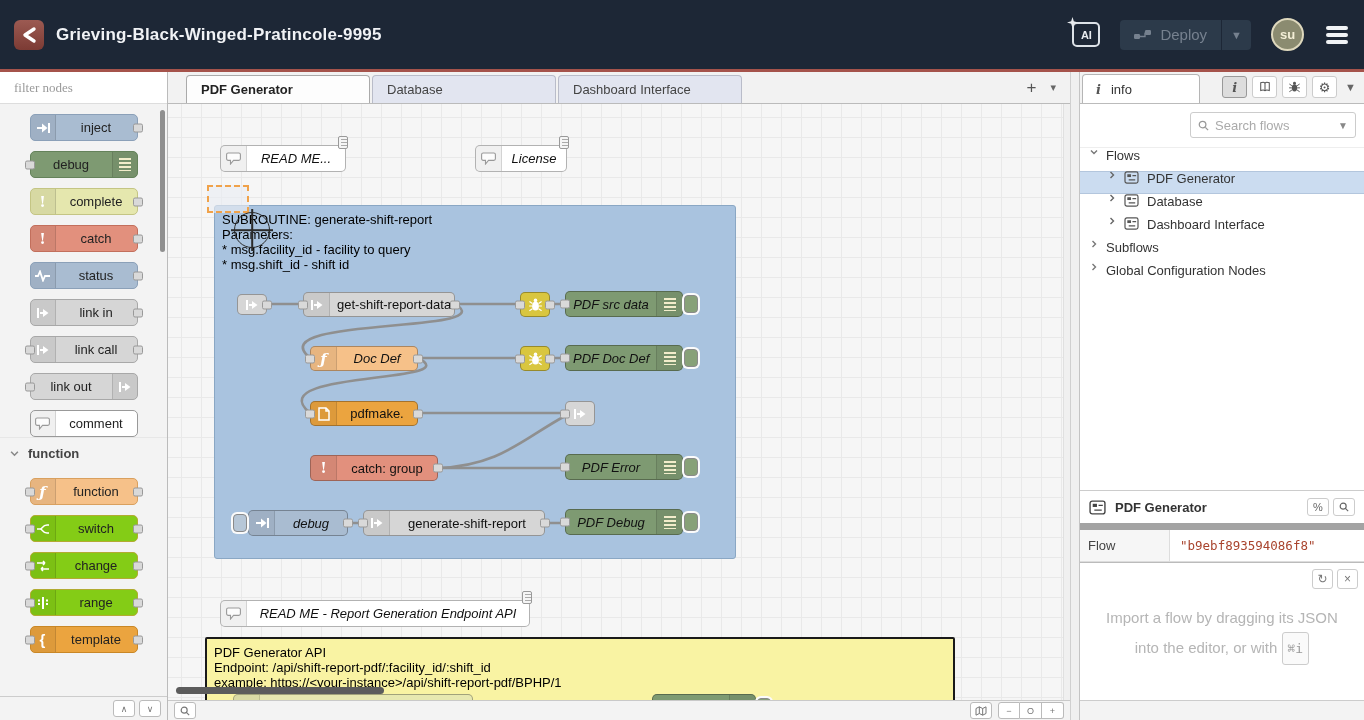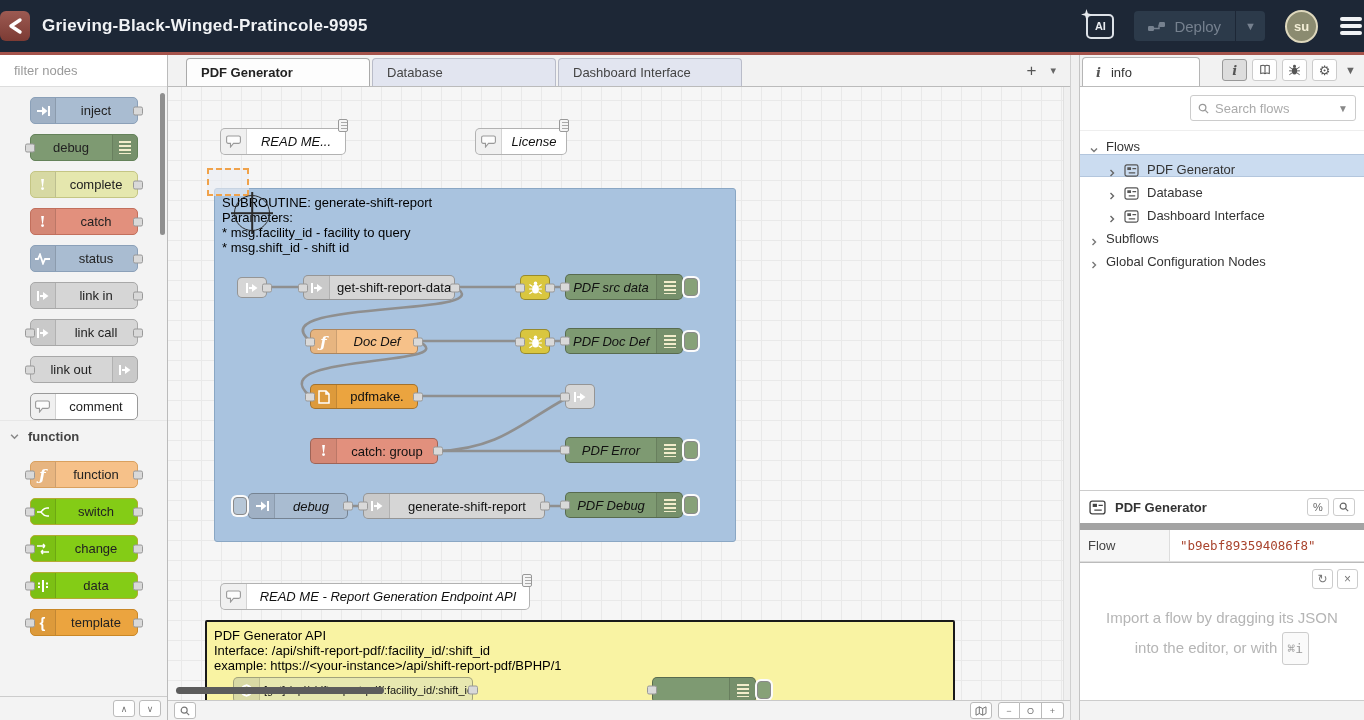--- a/index.html
+++ b/index.html
@@ -1,20 +1,20 @@
 <!DOCTYPE html>
 <html><head>
 <meta charset="utf-8">
 <style>
 *{margin:0;padding:0;box-sizing:border-box}
 html,body{width:1364px;height:720px;overflow:hidden;font-family:"Liberation Sans",sans-serif;background:#fff;font-size:13px}
 #app{width:1364px;height:720px;display:flex;flex-direction:column}
 
 
-#header{height:55px;background:#1d2736;border-bottom:3px solid #a5534b;display:flex;align-items:center;padding:0 0;flex:0 0 auto}
+#header{height:72px;background:#1d2736;border-bottom:3px solid #a5534b;display:flex;align-items:center;padding:0 14px;flex:0 0 auto}
 #logo{width:30px;height:30px;border-radius:6px;background:linear-gradient(#9c5a52,#7c3b34);display:flex;align-items:center;justify-content:center;margin-right:12px}
 #hdr-title{color:#f0f2f5;font-size:17px;font-weight:bold;letter-spacing:.2px}
 #hdr-right{margin-left:auto;display:flex;align-items:center;gap:20px}
 #ai-btn{position:relative;width:28px;height:25px;border:2px solid #dde2e8;border-radius:5px;color:#e8ebef;font-size:11px;font-weight:bold;display:flex;align-items:center;justify-content:center}
 #ai-btn svg{position:absolute;top:-7px;left:-7px}
 #deploy-btn{display:flex;align-items:center;height:30px;background:#2c3a4a;border-radius:4px;overflow:hidden}
 #deploy-btn .dp-main{display:flex;align-items:center;gap:9px;padding:0 14px;color:#76818f;font-size:15px}
 #deploy-btn .dp-sep{width:1px;height:30px;background:#1d2736}
 #deploy-btn .dp-caret{padding:0 9px;color:#76818f;font-size:11px}
 #avatar{width:33px;height:33px;border-radius:50%;background:#8b8b70;border:2px solid #ded8bd;color:#f3eed6;font-size:13px;font-weight:bold;display:flex;align-items:center;justify-content:center}
@@ -23,21 +23,21 @@
 
 
 #main{flex:1;display:flex;min-height:0}
 #palette{width:168px;flex:0 0 auto;border-right:1px solid #bbb;background:#f3f3f3;display:flex;flex-direction:column}
 #center{flex:1;display:flex;flex-direction:column;min-width:0}
 #gutter{width:10px;flex:0 0 auto;background:#f0f0f0;border-left:1px solid #d0d0d0;border-right:1px solid #c4c4c4}
 #sidebar{width:284px;flex:0 0 auto;background:#fff;display:flex;flex-direction:column}
 
 
 #palette-search{height:32px;background:#fff;border-bottom:1px solid #ddd;display:flex;align-items:center;gap:6px;padding:0 8px;color:#999}
-#palette-search input{border:none;outline:none;flex:1;font-size:13px;color:#555;font-family:Liberation Sans, sans-serif;background:transparent}
+#palette-search input{border:none;outline:none;flex:1;font-size:13px;color:#555;font-family:Liberation Serif, serif;background:transparent}
 #palette-search input::placeholder{color:#9a9a9a}
 #palette-list{flex:1;overflow:hidden;position:relative;padding-bottom:6px}
 #palette-scroll-thumb{position:absolute;right:2px;top:6px;width:5px;height:142px;background:#8f8f8f;border-radius:3px;z-index:5}
 .cat-header{display:flex;align-items:center;gap:9px;padding:8px 10px 7px;font-weight:bold;color:#444;border-top:1px solid #e7e7e7;background:#f3f3f3}
 .cat-header:first-child{border-top:none}
 .pnode{position:relative;width:108px;height:27px;margin:10px auto 0;border-radius:5px;border:1px solid rgba(0,0,0,.28);display:flex;align-items:center;color:#222;background:#ddd;cursor:grab}
 .pnode .zone{width:25px;align-self:stretch;display:flex;align-items:center;justify-content:center;background:rgba(0,0,0,.06)}
 .pnode .zone.zl{border-right:1px solid rgba(0,0,0,.12);border-radius:4px 0 0 4px}
 .pnode .zone.zr{border-left:1px solid rgba(0,0,0,.12);border-radius:0 4px 4px 0}
 .pnode .plbl{flex:1;text-align:center;padding:0 4px;white-space:nowrap;overflow:hidden}
@@ -118,21 +118,21 @@
 .sb-icon-btn.active{background:#ddd;border-color:#999}
 #sb-tab-caret{color:#666;font-size:11px;padding-left:3px;cursor:pointer}
 
 #sb-search-row{padding:8px 8px 9px;display:flex;justify-content:flex-end;border-bottom:1px solid #eee}
 #sb-search{width:166px;height:26px;border:1px solid #ccc;border-radius:3px;display:flex;align-items:center;gap:6px;padding:0 7px;color:#999;background:#fff}
 #sb-search input{border:none;outline:none;flex:1;min-width:0;font-size:13px;color:#555;font-family:"Liberation Sans",sans-serif}
 #sb-search input::placeholder{color:#aaa}
 #sb-search .caret{color:#888;font-size:10px}
 
 #sb-tree{color:#333}
-.tree-row{height:23px;display:flex;align-items:flex-end;gap:8px;padding-left:10px;cursor:pointer}
+.tree-row{height:23px;display:flex;align-items:flex-start;gap:8px;padding-left:10px;cursor:pointer}
 .tree-row .chev{width:8px;display:flex}
 .tree-row.indent{padding-left:28px}
 .tree-row.selected{background:#cbdcf0;box-shadow:inset 0 1px 0 #b3c6dd,inset 0 -1px 0 #b3c6dd}
 .flow-ico{flex:0 0 auto;display:flex}
 
 #sb-fill{flex:1}
 #sb-detail{border-top:1px solid #ccc}
 #sb-detail-header{height:32px;display:flex;align-items:center;gap:9px;padding:0 9px;background:#fff}
 #sb-detail-title{font-weight:bold;color:#333}
 #sb-detail-btns{margin-left:auto;display:flex;gap:4px}
@@ -322,21 +322,21 @@
             <span class="pport pout"></span>
           </div>
           <div class="pnode n-yellow">
             <span class="zone zl">
               <svg class="icon" width="14" height="14" viewBox="0 0 14 14">
                 <path d="M3 3.5v7" stroke="#fff" stroke-width="2" stroke-dasharray="2 1.6"></path>
                 <path d="M7 1v12" stroke="#fff" stroke-width="2"></path>
                 <path d="M11 3.5v7" stroke="#fff" stroke-width="2" stroke-dasharray="2 1.6"></path>
               </svg>
             </span>
-            <span class="plbl">data</span>
+            <span class="plbl">range</span>
             <span class="pport pin"></span>
             <span class="pport pout"></span>
           </div>
           <div class="pnode n-orange">
             <span class="zone zl">
               <b class="brace">{</b>
             </span>
             <span class="plbl">template</span>
             <span class="pport pin"></span>
             <span class="pport pout"></span>
@@ -382,21 +382,21 @@
             <div style="padding:6px 7px;color:#000;line-height:15px">
               <div class="gline">SUBROUTINE: generate-shift-report</div>
               <div class="gline">Parameters:</div>
               <div class="gline">* msg.facility_id - facility to query</div>
               <div class="gline">* msg.shift_id - shift id</div>
             </div>
           </div>
           <div class="fgroup" style="left: 37px; top: 533px; width: 750px; height: 164px; background: rgb(249, 243, 163); border: 2px solid rgb(26, 26, 26); border-radius: 2px;">
             <div style="padding:6px 7px;color:#000;line-height:15px">
               <div class="gline">PDF Generator API</div>
-              <div class="gline">Interface: /api/shift-report-pdf/:facility_id/:shift_id</div>
+              <div class="gline">Endpoint: /api/shift-report-pdf/:facility_id/:shift_id</div>
               <div class="gline">example: https://&lt;your-instance&gt;/api/shift-report-pdf/BPHP/1</div>
             </div>
           </div>
           <div class="fnode n-comment" style="left: 52px; top: 41px; width: 126px; height: 27px;">
             <span class="zone zl">
               <svg class="icon" width="15" height="13" viewBox="0 0 15 13">
                 <path d="M2.2 1h10.6c.9 0 1.6.7 1.6 1.6v4.2c0 .9-.7 1.6-1.6 1.6H7.5L4.5 12V8.4H2.2C1.3 8.4.6 7.7.6 6.8V2.6C.6 1.7 1.3 1 2.2 1z" fill="#fcfcfc" stroke="#999" stroke-width="1.1"></path>
               </svg>
             </span>
             <span class="lbl it">READ ME...</span>

